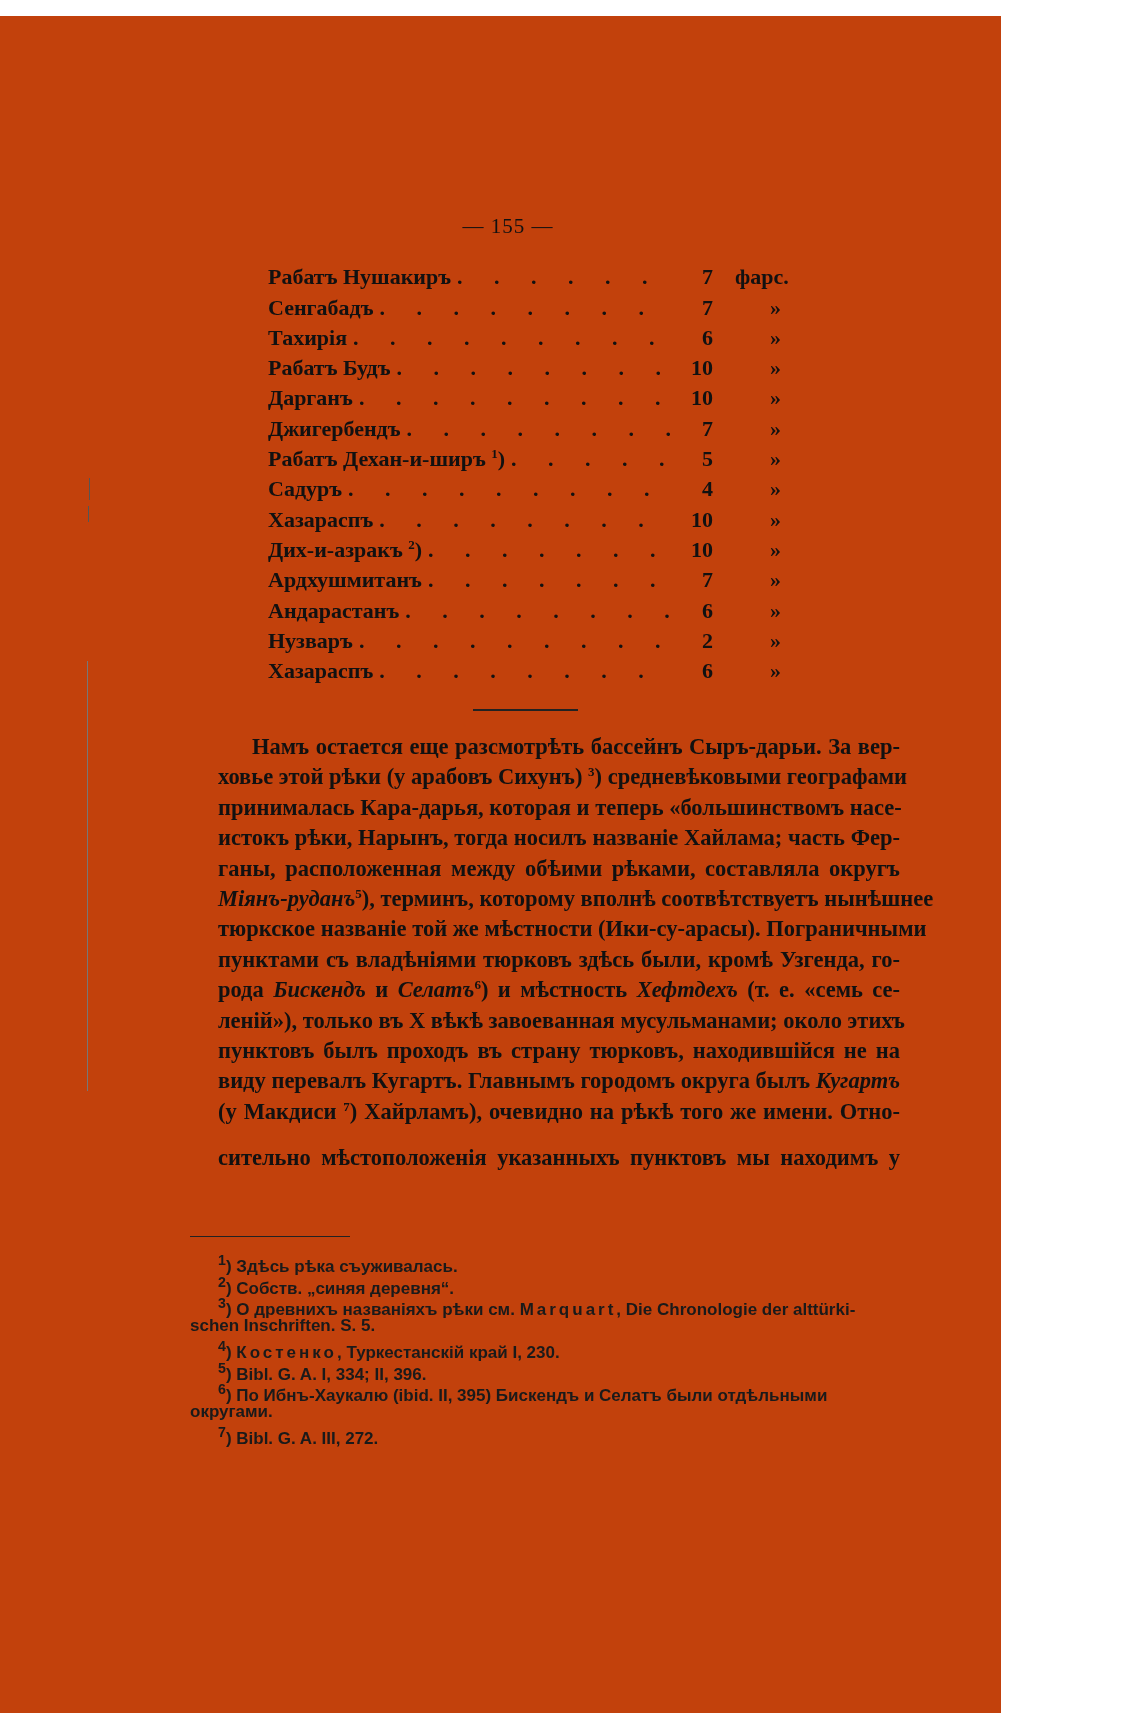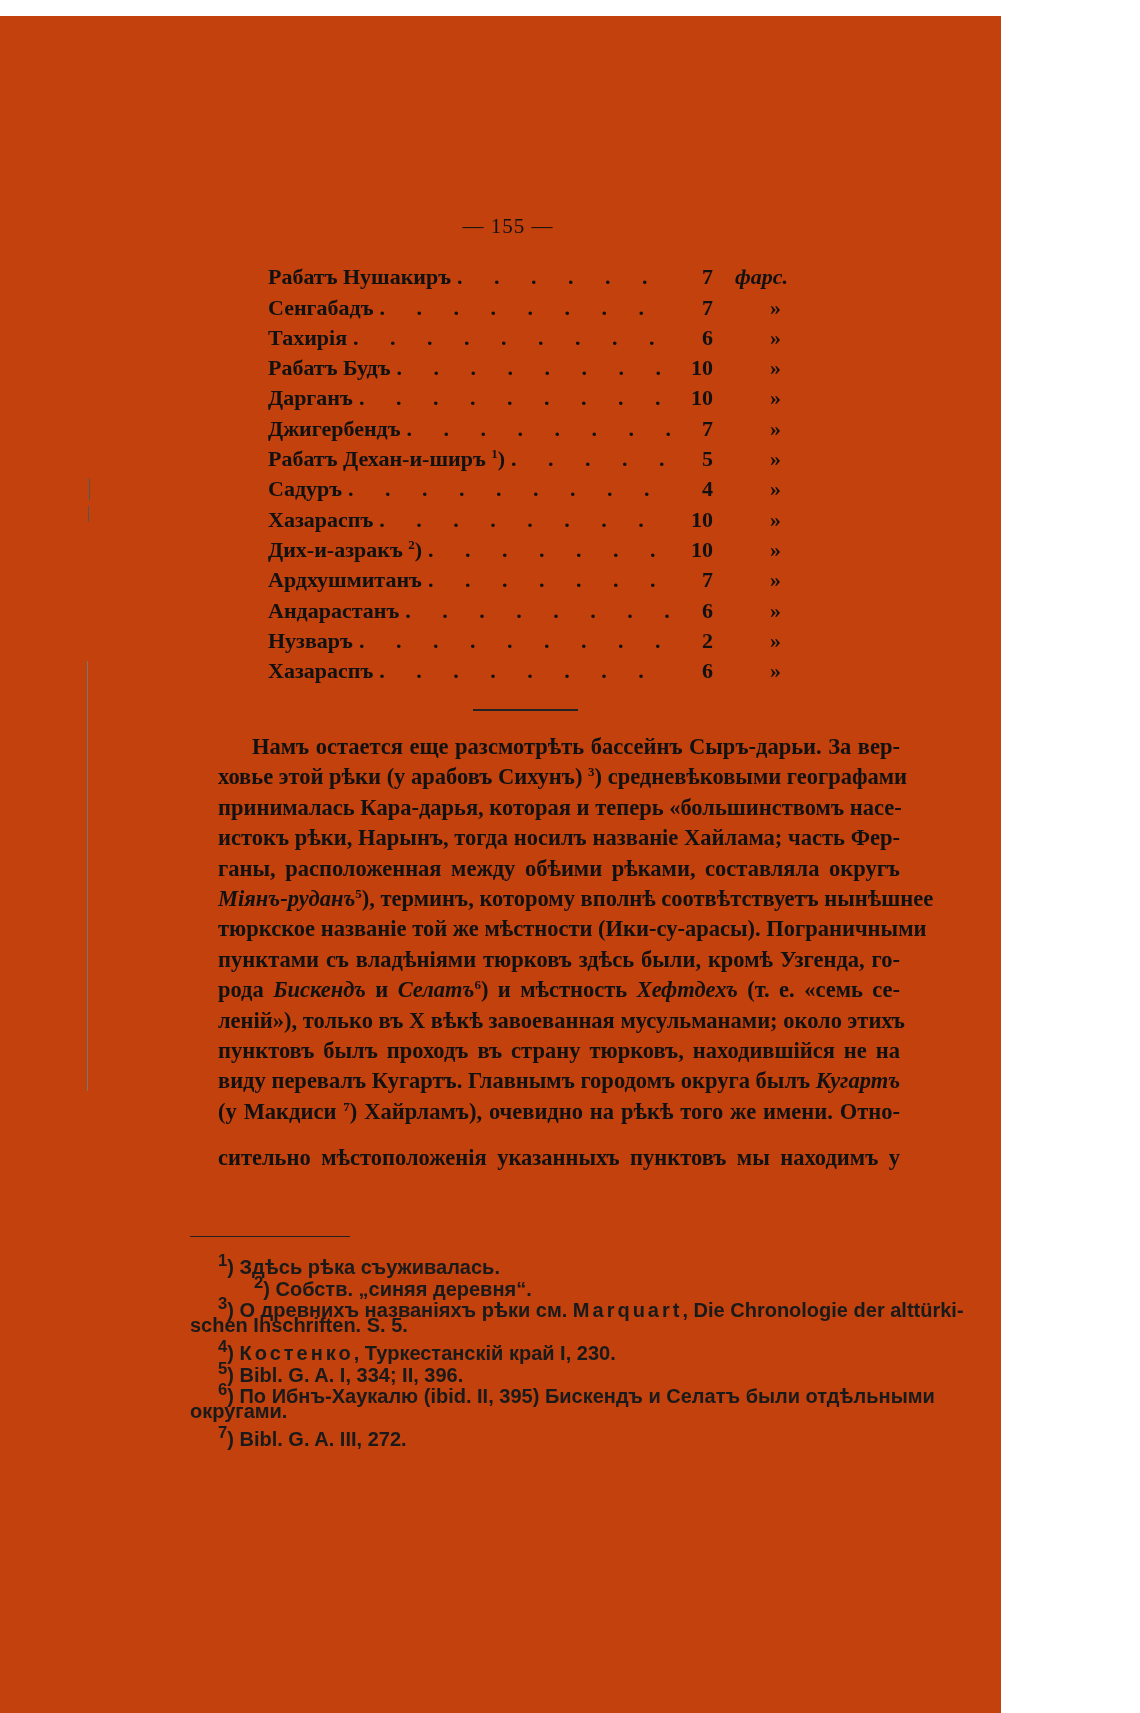--- a/index.html
+++ b/index.html
@@ -28,41 +28,41 @@
     display: flex; align-items: flex-end; height: 30.3px;
   }
   .toc-name { white-space: nowrap; }
   .toc-name sup, .para sup { font-size: 13px; vertical-align: 8px; line-height: 0; }
   .toc-dots {
     flex: 1; overflow: hidden; white-space: nowrap; margin: 0 6px 0 6px;
     letter-spacing: 13px; font-weight: bold;
   }
   .toc-val { width: 36px; text-align: right; white-space: nowrap; }
   .toc-unit { width: 105px; text-align: center; white-space: nowrap; padding-left: 10px; }
-  .toc-unit.first { text-align: left; padding-left: 22px; width: 93px; font-style: italic; }
+  .toc-unit.first { text-align: left; padding-left: 22px; width: 93px; }
   .rule {
     position: absolute; left: 473px; top: 693px; width: 105px; height: 0;
     border-top: 2px solid #222;
   }
   .para {
     position: absolute; left: 218px; top: 716px; width: 682px;
     font-size: 22.5px; line-height: 30.4px; font-weight: bold;
     text-align: justify;
   }
   .para .line { display: block; text-align: justify; text-align-last: justify; height: 30.4px; white-space: nowrap; }
   .para .line.last { text-align-last: justify; margin-top: 16px; }
   .para i { font-weight: bold; }
   .fn-rule {
     position: absolute; left: 190px; top: 1220px; width: 160px; height: 0;
     border-top: 1.5px solid #222;
   }
   .footnotes {
     position: absolute; left: 218px; top: 1234px; width: 682px;
     font-family: "Liberation Sans", "DejaVu Sans", sans-serif;
-    font-size: 20px; line-height: 21.5px; font-weight: bold; color: #1a1a1a;
+    font-size: 17px; line-height: 21.5px; font-weight: bold; color: #1a1a1a;
   }
   .fn-line { display: block; white-space: nowrap; height: 21.5px; }
   .spaced { letter-spacing: 3px; }
   .margin-mark {
     position: absolute; width: 0; border-left: 1.5px solid #555;
   }
 </style>
 </head>
 <body>
 
@@ -173,21 +173,21 @@
       <span class="line"><span>пунктовъ былъ проходъ въ страну тюрковъ, находившійся не на</span></span>
       <span class="line"><span>виду перевалъ Кугартъ. Главнымъ городомъ округа былъ </span><i>Кугартъ</i></span>
       <span class="line"><span>(у Макдиси </span><sup>7</sup><span>) Хайрламъ), очевидно на рѣкѣ того же имени. Отно-</span></span>
       <span class="line last"><span>сительно мѣстоположенія указанныхъ пунктовъ мы находимъ у</span></span>
     </div>
 
   <div class="fn-rule"></div>
 
   <div class="footnotes" id="footnotes">
       <span class="fn-line" style="padding-left: 0px;"><sup>1</sup>) <span>Здѣсь рѣка съуживалась.</span></span>
-      <span class="fn-line" style="padding-left: 0px; margin-left: 36px;"><sup>2</sup>) <span>Собств. „синяя деревня“.</span></span>
+      <span class="fn-line" style="padding-left: 0px;"><sup>2</sup>) <span>Собств. „синяя деревня“.</span></span>
       <span class="fn-line" style="padding-left: 0px;"><sup>3</sup>) <span>О древнихъ названіяхъ рѣки см. </span><span class="spaced">Marquart</span><span>, Die Chronologie der alttürki-</span></span>
       <span class="fn-line" style="margin-left: -28px;"><span>schen Inschriften. S. 5.</span></span>
       <span class="fn-line" style="padding-left: 0px;"><sup>4</sup>) <span class="spaced">Костенко</span><span>, Туркестанскій край I, 230.</span></span>
       <span class="fn-line" style="padding-left: 0px;"><sup>5</sup>) <span>Bibl. G. A. I, 334; II, 396.</span></span>
       <span class="fn-line" style="padding-left: 0px;"><sup>6</sup>) <span>По Ибнъ-Хаукалю (ibid. II, 395) Бискендъ и Селатъ были отдѣльными</span></span>
       <span class="fn-line" style="margin-left: -28px;"><span>округами.</span></span>
       <span class="fn-line" style="padding-left: 0px;"><sup>7</sup>) <span>Bibl. G. A. III, 272.</span></span>
     </div>
 
   <div class="margin-mark" style="left:89px; top:462px; height:22px;"></div>

